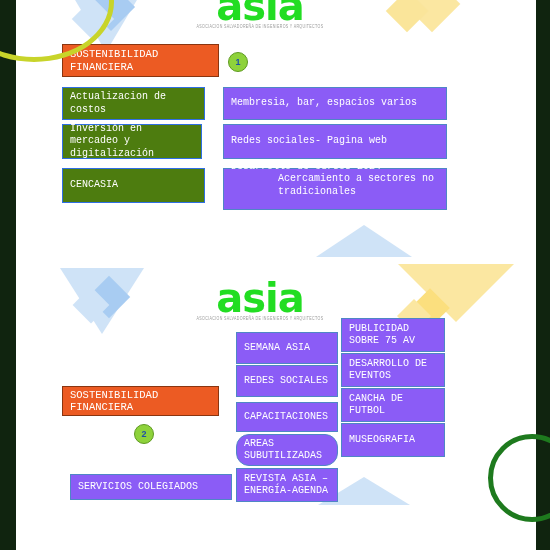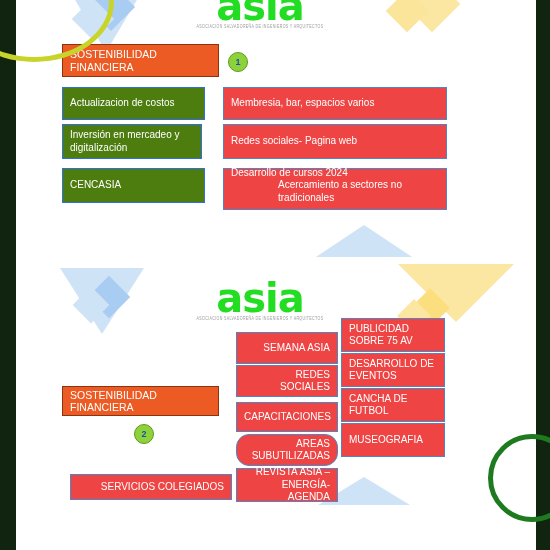--- a/index.html
+++ b/index.html
@@ -45,33 +45,33 @@
   .logo-tag{
     font-size:3.6px;line-height:6px;color:#9a9a9a;letter-spacing:.35px;
     white-space:nowrap;font-family:"Liberation Sans", sans-serif;
     transform:scaleY(1.25);
   }
 
   
   .box{
     position:absolute;box-sizing:border-box;
     color:#ffffff;display:flex;align-items:center;
-    padding:11px 7px;z-index:8;
+    padding:11px 7px;z-index:8;font-family:Liberation Mono, monospace;
   }
   .box.orange{
     background:#ec5b23;border:1px solid #8a3510;
     font-size:10.5px;justify-content:flex-start;
   }
   .box.blue-strong{
     background:#4d7c0f;border:1px solid #2f6fe4;font-size:10px;
   }
   .box.blue-light{
-    background:#ef4444;border:1px solid #4f86c6;font-size:10px;
+    background:#8b5cf6;border:1px solid #4f86c6;font-size:10px;
   }
-  .box.center{justify-content:center;text-align:right;}
+  .box.center{justify-content:center;text-align:left;}
   .box .lines{display:block;width:100%;line-height:12.5px;}
 
   .badge{
     position:absolute;width:18px;height:18px;border-radius:50%;
     background:#8ed23b;border:1px solid #5f9a22;
     color:#1f4fa8;font-size:9px;font-weight:bold;
     display:flex;align-items:center;justify-content:center;z-index:9;
   }
 </style>
 </head>
@@ -112,21 +112,21 @@
   <div class="box blue-strong" style="left:46px;top:124px;width:140px;height:35px;">
     <span class="lines">Inversión en mercadeo y digitalización</span>
   </div>
   <div class="box blue-light" style="left:207px;top:124px;width:224px;height:35px;">
     <span class="lines">Redes sociales- Pagina web</span>
   </div>
 
   <div class="box blue-strong" style="left:46px;top:168px;width:143px;height:35px;">
     <span class="lines">CENCASIA</span>
   </div>
-  <div class="box blue-light" style="left:207px;top:168px;width:224px;height:42px;align-items:center;padding-top:4px;">
+  <div class="box blue-light" style="left:207px;top:168px;width:224px;height:42px;align-items:flex-end;padding-top:4px;">
     <span class="lines">
       <span style="display:block;">Desarrollo de cursos 2024</span>
       <span style="display:block;margin-left:47px;">Acercamiento a sectores no tradicionales</span>
     </span>
   </div>
 </div>
 
 <div class="slide slide-2">
 
   <div class="deco tri" style="left:44px;top:6px;border-left:42px solid transparent;border-right:42px solid transparent;border-top:66px solid #cfe3f7;"></div>

